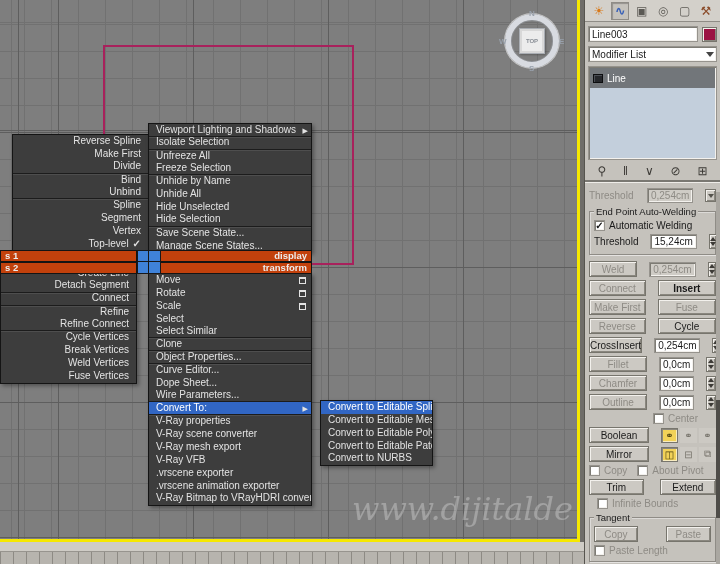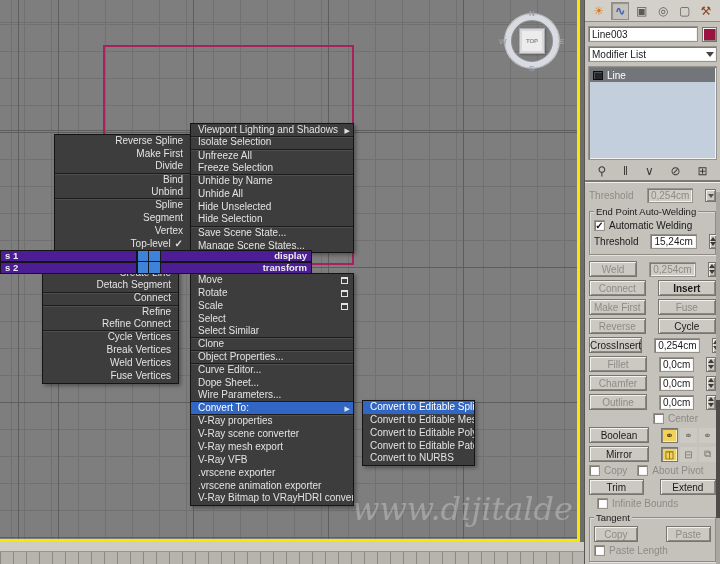--- a/index.html
+++ b/index.html
@@ -32,40 +32,40 @@
   #vc-n { left: 27px; top: -2px; } #vc-s { left: 27px; top: 53px; }
   #vc-w { left: -3px; top: 26px; } #vc-e { left: 57px; top: 26px; }
 
   
   .watermark { position: absolute; font-family: "DejaVu Serif", serif; font-style: italic;
     pointer-events: none; white-space: nowrap; }
   #wm-left  { left: 352px; top: 490px; font-size: 32px; color: rgba(255,255,255,0.28); }
 
   
   .menu { position: absolute; background: #3d3d3d; border: 1px solid #141414; font-size: 10px;
-    color: #e3e3e3; box-shadow: 2px 2px 4px rgba(0,0,0,0.35); margin-left: 42px; }
+    color: #e3e3e3; box-shadow: 2px 2px 4px rgba(0,0,0,0.35); }
   .menu .mi { position: relative; height: 12.85px; line-height: 12.8px; padding: 0 7px; white-space: nowrap;
     display: flex; align-items: center; overflow: hidden; }
   .menu.ralign .mi { justify-content: flex-end; }
   .mi.sep-after { border-bottom: 1px solid #1c1c1c; box-shadow: 0 1px 0 #4e4e4e; }
   .mi.highlight { background: #3166c4; color: #ffffff; }
   .mi-label { pointer-events: none; }
   .mi-arrow { position: absolute; right: 3px; top: 0; line-height: 12.8px; }
   .mi-arrow::after { content: "\25B6"; font-size: 7px; color: #e3e3e3; }
   .mi-check { margin-left: 4px; }
   .mi-check::after { content: "\2713"; font-size: 10px; font-weight: bold; }
   .mi-settings { position: absolute; right: 5px; top: 3px; width: 7px; height: 7px;
     border: 1px solid #e3e3e3; border-top-width: 2px; background: transparent; }
   #menu-tools1   { left: 12px; top: 134px; width: 137px; }
   #menu-tools2   { left: 0; top: 266px; width: 137px; }
   #menu-display  { left: 148px; top: 123px; width: 164px; }
   #menu-transform{ left: 148px; top: 273px; width: 164px; }
   #menu-convert  { left: 320px; top: 400px; width: 113px; }
 
-  .quad-bar { position: absolute; height: 12px; background: #4c1d95; border: 1px solid #141414;
+  .quad-bar { position: absolute; height: 12px; background: #c2410c; border: 1px solid #141414;
     color: #ededed; font-size: 9.5px; font-weight: bold; line-height: 10px; padding: 0 4px;
     display: flex; align-items: center; overflow: hidden; }
   #qbar-l1 { left: 0; top: 250px; width: 137px; }
   #qbar-l2 { left: 0; top: 261.5px; width: 137px; }
   #qbar-r1 { left: 160px; top: 250px; width: 152px; justify-content: flex-end; }
   #qbar-r2 { left: 160px; top: 261.5px; width: 152px; justify-content: flex-end; }
   #quad-squares { position: absolute; left: 137px; top: 250px; width: 23.5px; height: 23.5px;
     background: #17181a; display: grid; grid-template-columns: 1fr 1fr; grid-template-rows: 1fr 1fr; gap: 1px; padding: 1px; }
   #quad-squares div { background: #3f82d9; }
 
@@ -87,21 +87,21 @@
   #name-row { display: flex; align-items: center; gap: 4px; padding: 4px 3px 2px 3px; }
   #obj-name { flex: 1; height: 16px; background: #fff; padding: 1px 3px; line-height: 13px; }
   #obj-color { width: 15px; height: 15px; background: #9b1243; }
 
   #modlist-row { display: flex; align-items: center; padding: 2px 3px; }
   #modlist { flex: 1; height: 16px; background: #fff; padding: 1px 3px; line-height: 13px; position: relative; }
   #modlist-arrow { position: absolute; right: 2px; top: 5px; width: 0; height: 0;
     border-left: 4px solid transparent; border-right: 4px solid transparent; border-top: 5px solid #444; }
 
   #stack { margin: 2px 3px; height: 94px; background: #c3cfdc; padding: 1px; }
-  #stack-row-line { height: 14px; background: #72767a; color: #fff; display: flex; align-items: center;
+  #stack-row-line { height: 20px; background: #72767a; color: #fff; display: flex; align-items: center;
     gap: 4px; padding: 0 3px; }
   #line-mod-icon { width: 10px; height: 9px; background: #24262a; border: 1px solid #0c0d0f;
     box-shadow: inset 1px 1px 0 #4a4e55; }
 
   #stack-toolbar { height: 20px; display: flex; align-items: center; justify-content: space-around;
     padding: 0 4px; color: #3c3a36; font-size: 12px;
     border-bottom: 2px solid #7a7872; box-shadow: 0 1px 0 #efede9; }
   #stack-toolbar .g { cursor: pointer; }
 
   #rollout { position: relative; padding: 6px 4px 0 4px; }

